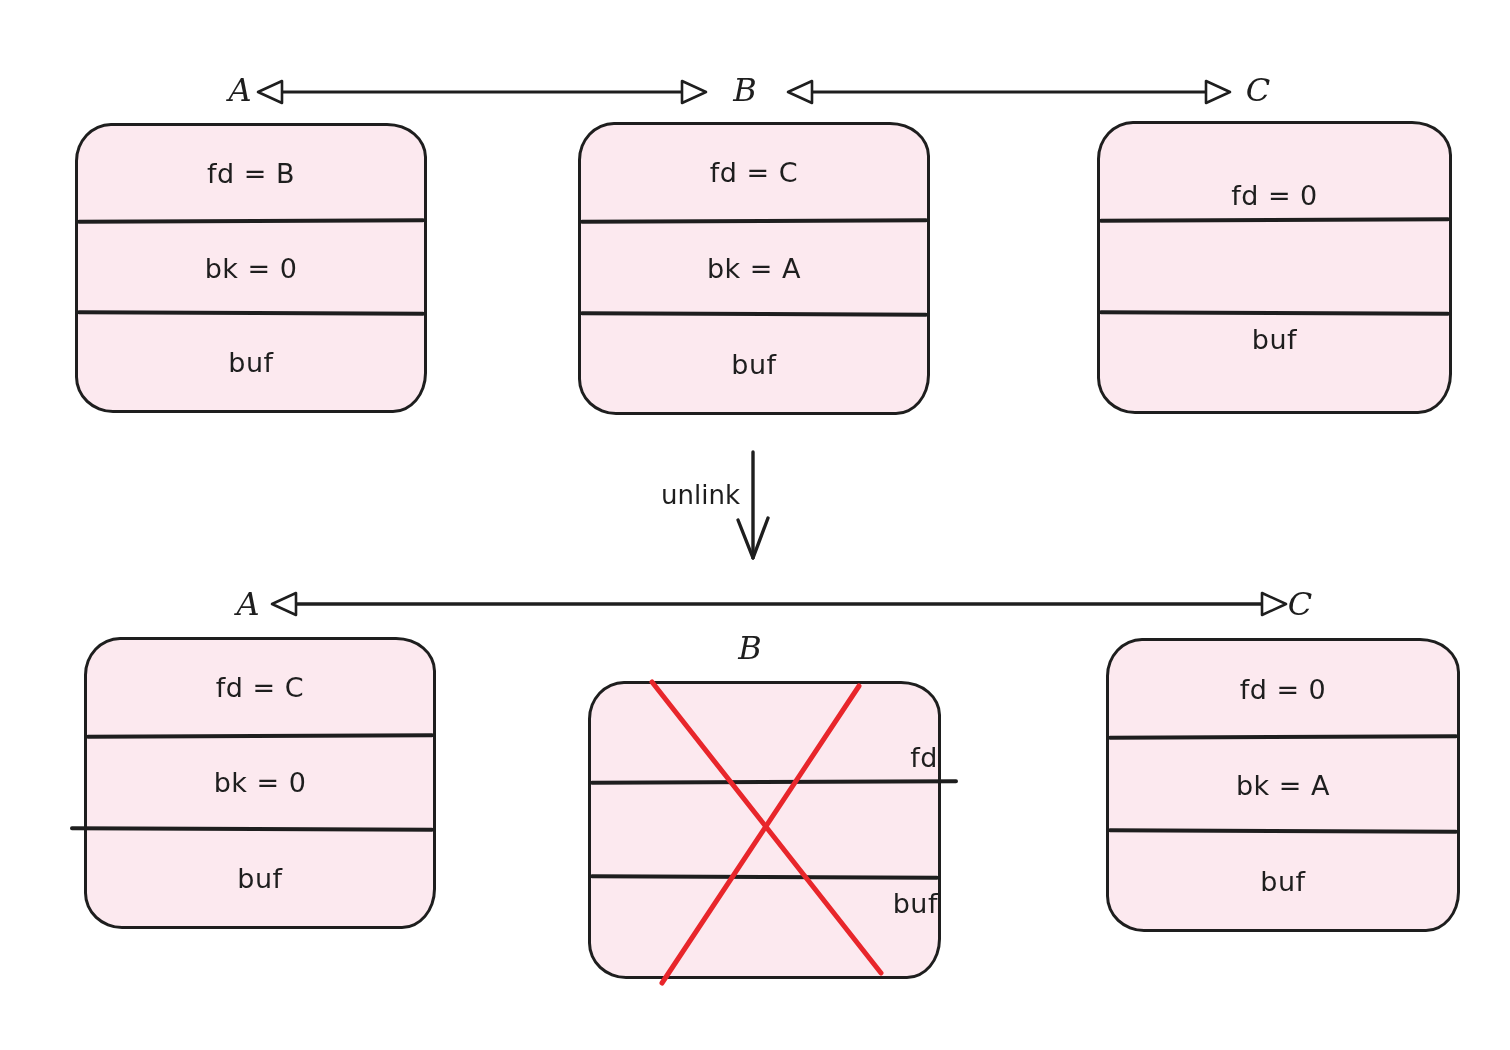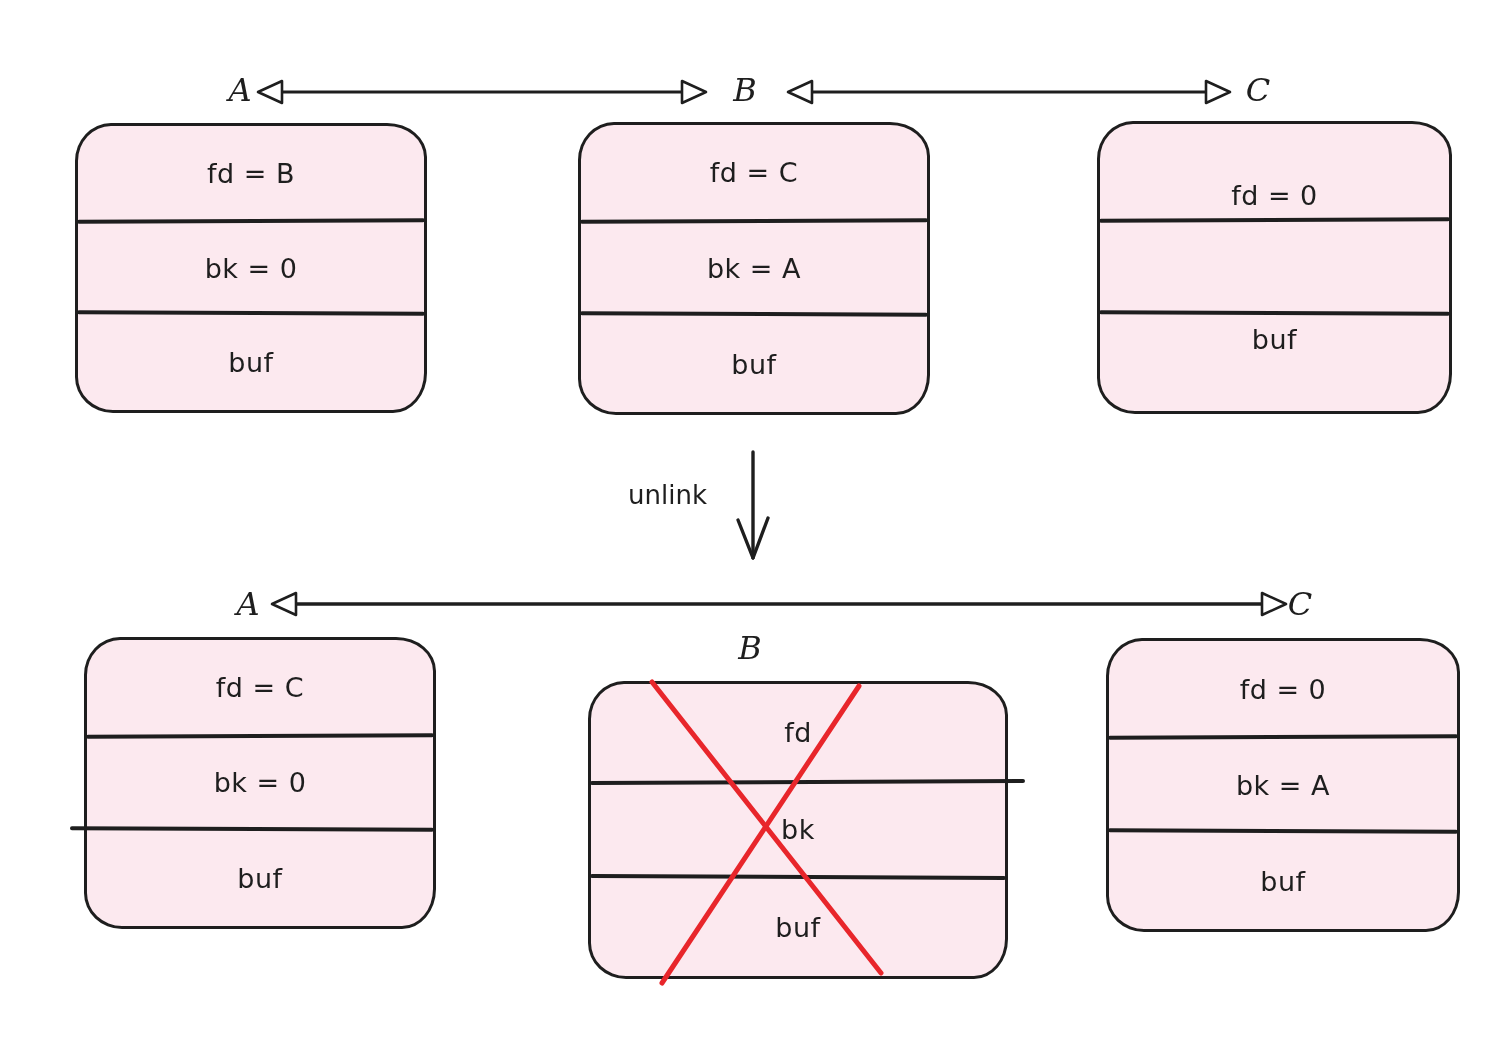--- a/index.html
+++ b/index.html
@@ -26,32 +26,32 @@
   .d2 { top:65.3%; transform:rotate(0.25deg); }
   .overshoot-left  { left:-17px; }
   .overshoot-right { right:-20px; }
   .node-label {
     position:absolute; width:70px; text-align:center; z-index:3;
     font-family:"DejaVu Serif", serif; font-style:italic;
     font-size:32px; line-height:42px;
   }
   .action-label {
     position:absolute; left:628px; top:480px; width:145px;
-    text-align:left; font-size:26px; z-index:3;
+    text-align:center; font-size:26px; z-index:3;
   }
   .overlay {
     position:absolute; left:0; top:0; width:1510px; height:1050px;
     z-index:5; pointer-events:none;
   }
   
   .n-top-a { left:75px;   top:123px; width:352px; height:290px; }
   .n-top-b { left:578px;  top:122px; width:352px; height:293px; }
   .n-top-c { left:1097px; top:121px; width:355px; height:293px; }
   .n-bot-a { left:84px;   top:637px; width:352px; height:292px; }
-  .n-bot-b { left:588px;  top:681px; width:420px; height:298px; }
+  .n-bot-b { left:588px;  top:681px; width:353px; height:298px;align-items:flex-end; }
   .n-bot-c { left:1106px; top:638px; width:354px; height:294px; }
   
   .l-top-a { left:205px;  top:69px; }
   .l-top-b { left:710px;  top:69px; }
   .l-top-c { left:1223px; top:69px; }
   .l-bot-a { left:213px;  top:583px; }
   .l-bot-c { left:1265px; top:583px; }
   .l-bot-b { left:715px;  top:627px; }
 </style>
 </head>
@@ -95,21 +95,20 @@
   <div class="node n-bot-a">
     <div class="node-row">fd = C</div>
     <div class="node-row">bk = 0</div>
     <div class="node-row">buf</div>
     <div class="divider d1"></div>
     <div class="divider d2 overshoot-left"></div>
   </div>
 
   <div class="node n-bot-b">
     <div class="node-row">fd</div>
-    <div class="node-row">bk</div>
     <div class="node-row">buf</div>
     <div class="divider d1 overshoot-right"></div>
     <div class="divider d2"></div>
   </div>
 
   <div class="node n-bot-c">
     <div class="node-row">fd = 0</div>
     <div class="node-row">bk = A</div>
     <div class="node-row">buf</div>
     <div class="divider d1"></div>

